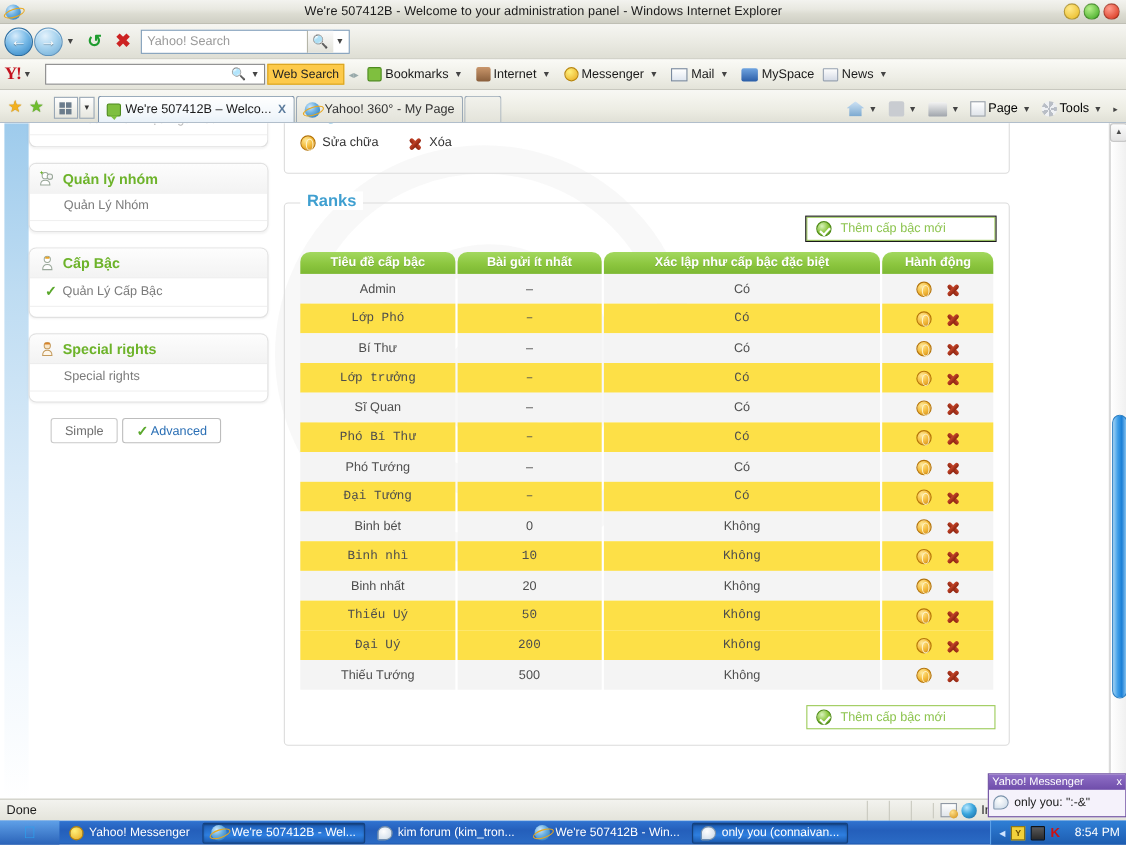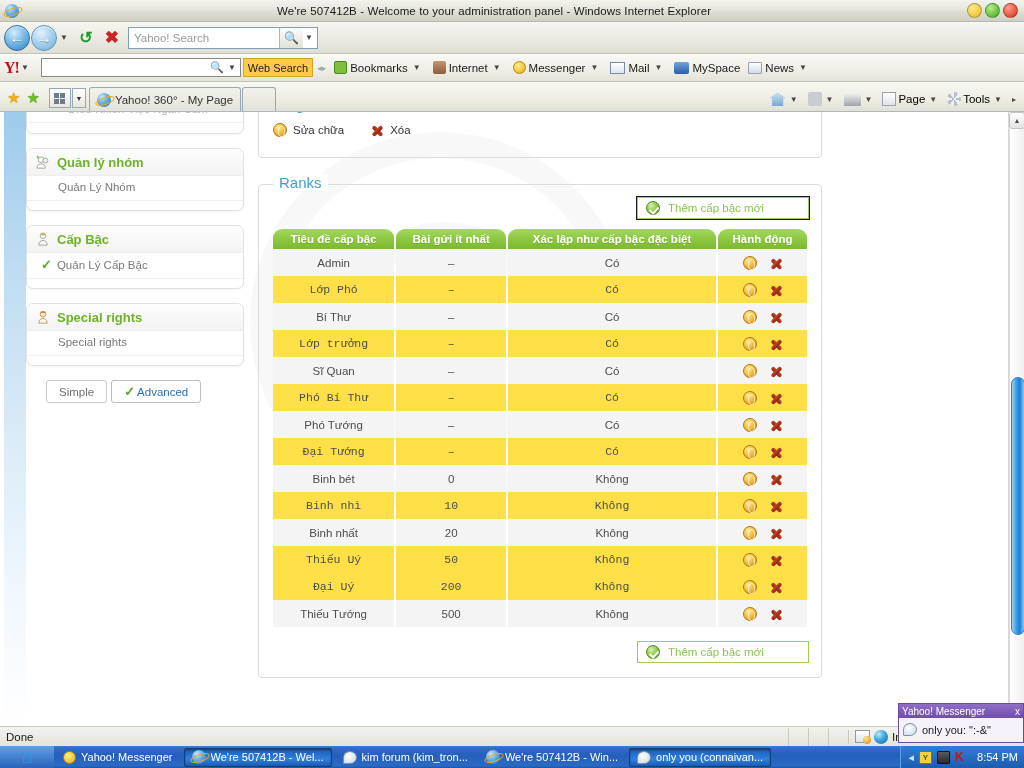--- a/index.html
+++ b/index.html
@@ -234,28 +234,28 @@
   .check { color: #5aa82c; font-size: 13px; font-weight: bold; line-height: 1; }
   .mode-btns { display: flex; gap: 4px; margin-left: 20px; margin-top: 12px; }
   .mode-btn {
     border: 1px solid #c9c9c9; background: #fff; border-radius: 3px;
     padding: 4px 12px; font-size: 11.5px; color: #6f6f6f;
     display: flex; align-items: center; gap: 2px;
   }
   .mode-btn.adv { color: #2a6fb5; border-color: #bdbdbd; }
 
   
-  .main { position: absolute; left: 258px; top: 0; width: 564px; }
+  .main { position: absolute; left: 258px; top: 0; width: 660px; }
   .fieldset {
     border: 1px solid #dcdcdc; border-radius: 4px; background: transparent;
     position: relative; margin-bottom: 22px;
   }
   .legend-title {
     position: absolute; left: 14px; top: -11px; background: #fff; padding: 0 6px;
-    font-size: 15px; font-weight: normal; color: #3f9fd0;
+    font-size: 15px; font-weight: bold; color: #3f9fd0;
     font-family: "Liberation Sans", sans-serif;
   }
   .legend-body { padding: 16px 14px 14px 14px; display: flex; gap: 26px; align-items: center; }
   .leg-item { display: flex; align-items: center; gap: 6px; font-size: 11.5px; color: #333; }
 
   .coin {
     width: 14px; height: 14px; flex: none; border-radius: 50%;
     background: radial-gradient(circle at 35% 30%, #ffe99a 0%, #f5c043 45%, #d4870f 100%);
     border: 1px solid #b4740a; position: relative;
   }
@@ -482,20 +482,25 @@
     <div class="quicktabs">
       <span class="qt-grid">
           <i></i>
           <i></i>
           <i></i>
           <i></i>
         </span>
     </div>
     <div class="qt-caret">▼</div>
 
+    <div class="tab active">
+      <span class="tab-ico-green"></span>
+      <span class="label">We're 507412B – Welco...</span>
+      <span class="tab-close">X</span>
+    </div>
     <div class="tab inactive">
       <span class="ie-ball"></span>
       <span class="label">Yahoo! 360° - My Page</span>
     </div>
     <div class="tab inactive blank"></div>
 
     <div class="tabbar-right">
       <div class="tr-item">
         <span class="home-ic"></span>
         <span class="drop-caret">▼</span>

